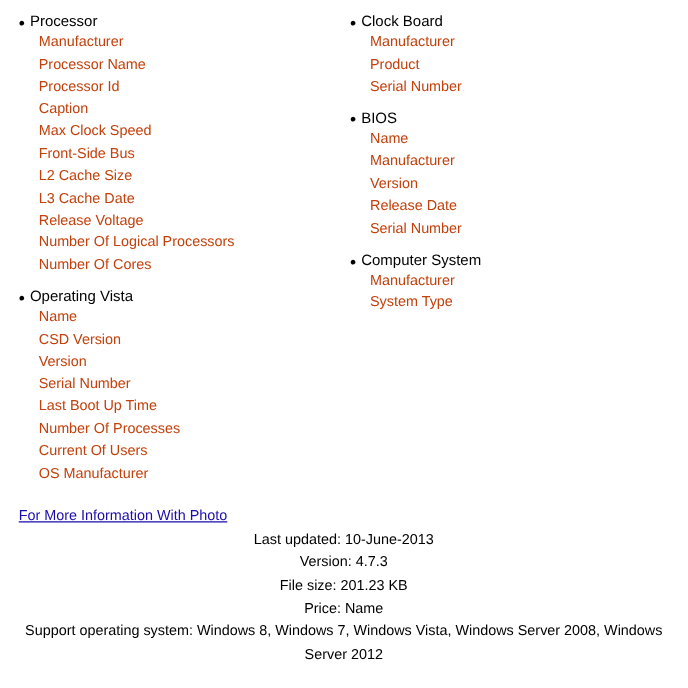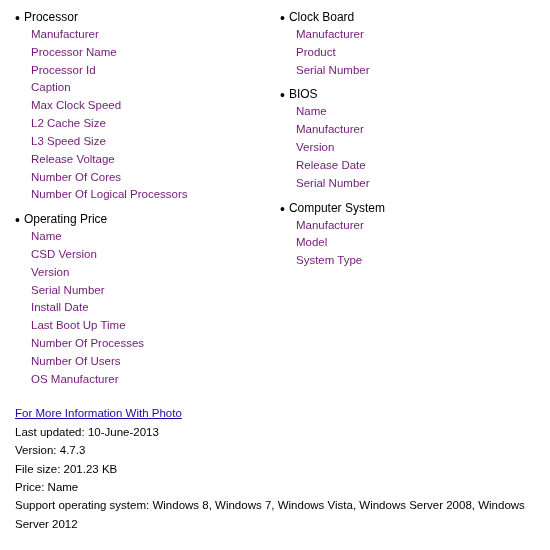--- a/index.html
+++ b/index.html
@@ -43,21 +43,21 @@
 
     .bullet {
       color: #000;
       font-size: 14px;
       line-height: 1;
       margin-top: 1px;
     }
 
     .indent-list {
       padding-left: 16px;
-      color: #701a75;
+      color: #c2410c;
       line-height: 1.55;
     }
 
     .indent-list div {
       font-size: 11.5px;
     }
 
     .link-blue {
       color: #1a0dab;
       text-decoration: underline;
@@ -67,60 +67,61 @@
 
     .info-section {
       margin-top: 6px;
       line-height: 1.6;
       font-size: 11.5px;
     }
 
     .info-section .info-row {
       font-size: 11.5px;
       color: #000;
+      text-align: center;
     }
   </style>
 </head>
 <body>
 
 <div class="main-content">
   <div class="col-left">
     <div class="bullet-section">
       <div class="bullet-header">
         <span class="bullet">•</span>
         <span class="section-title">Processor</span>
       </div>
       <div class="indent-list">
         <div>Manufacturer</div>
         <div>Processor Name</div>
         <div>Processor Id</div>
         <div>Caption</div>
         <div>Max Clock Speed</div>
+        <div>Front-Side Bus</div>
         <div>L2 Cache Size</div>
-        <div>L3 Speed Size</div>
+        <div>L3 Cache Date</div>
         <div>Release Voltage</div>
+        <div>Number Of Logical Processors</div>
         <div>Number Of Cores</div>
-        <div>Number Of Logical Processors</div>
       </div>
     </div>
 
     <div class="bullet-section">
       <div class="bullet-header">
         <span class="bullet">•</span>
-        <span class="section-title">Operating Price</span>
+        <span class="section-title">Operating Vista</span>
       </div>
       <div class="indent-list">
         <div>Name</div>
         <div>CSD Version</div>
         <div>Version</div>
         <div>Serial Number</div>
-        <div>Install Date</div>
         <div>Last Boot Up Time</div>
         <div>Number Of Processes</div>
-        <div>Number Of Users</div>
+        <div>Current Of Users</div>
         <div>OS Manufacturer</div>
       </div>
     </div>
   </div>
 
   <div class="col-right">
     <div class="bullet-section">
       <div class="bullet-header">
         <span class="bullet">•</span>
         <span class="section-title">Clock Board</span>
@@ -146,21 +147,20 @@
       </div>
     </div>
 
     <div class="bullet-section">
       <div class="bullet-header">
         <span class="bullet">•</span>
         <span class="section-title">Computer System</span>
       </div>
       <div class="indent-list">
         <div>Manufacturer</div>
-        <div>Model</div>
         <div>System Type</div>
       </div>
     </div>
   </div>
 </div>
 
 <div class="info-section">
   <div>
     <a class="link-blue">For More Information With Photo</a>
   </div>

